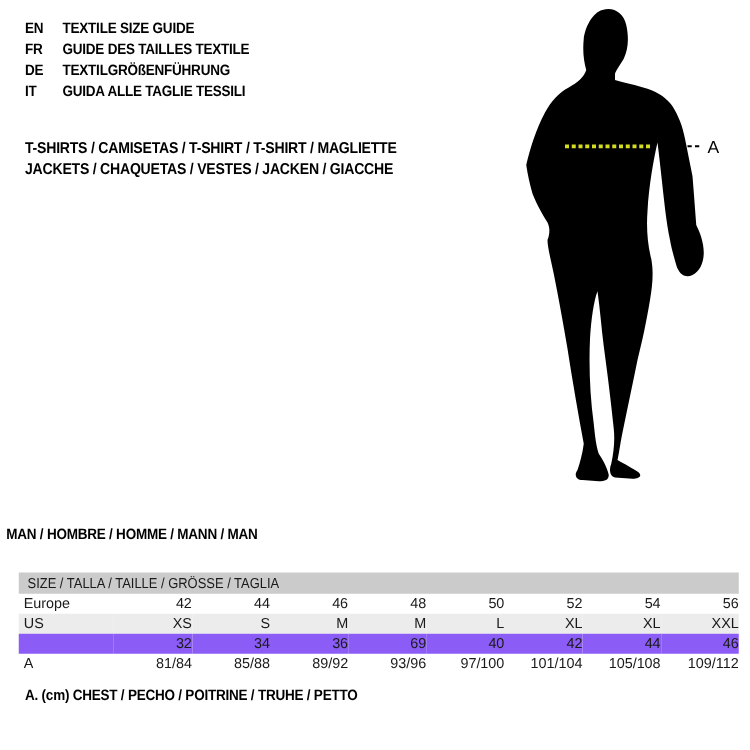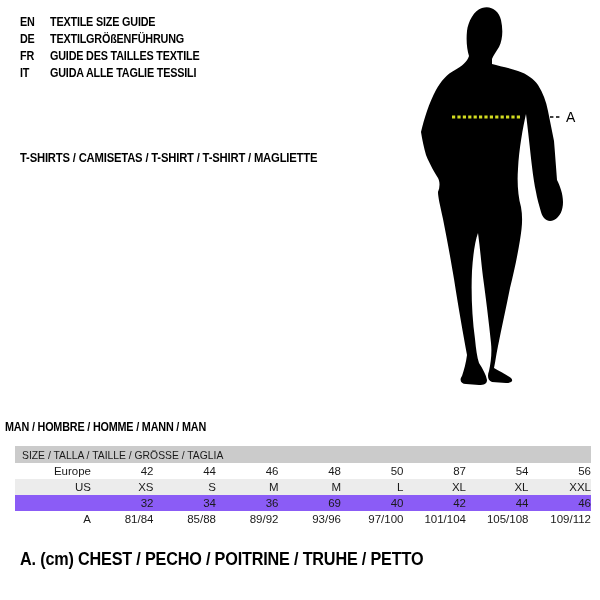--- a/index.html
+++ b/index.html
@@ -8,72 +8,73 @@
     font-family:"Liberation Sans",sans-serif;color:#000;overflow:hidden;
   }
   .cond{display:inline-block;transform:scaleX(0.9);transform-origin:0 50%;white-space:nowrap;}
 
   
   .lang-list{position:absolute;left:20px;top:14px;}
   .lang-row{display:flex;height:17px;line-height:17px;font-size:12px;font-weight:bold;letter-spacing:-0.2px;}
   .lang-code{width:30px;flex:0 0 30px;}
 
   
-  .categories{position:absolute;left:20px;top:110px;font-size:12.5px;font-weight:bold;line-height:17px;letter-spacing:-0.2px;margin-top:40px;}
+  .categories{position:absolute;left:20px;top:110px;font-size:12.5px;font-weight:bold;line-height:17px;letter-spacing:-0.2px;}
 
   
   .figure-svg{position:absolute;left:380px;top:0;width:220px;height:400px;}
   .marker-text{font-family:"Liberation Sans",sans-serif;font-size:14px;fill:#000;}
 
   
   .section-title{position:absolute;left:5px;top:420px;font-size:12px;font-weight:bold;letter-spacing:-0.2px;}
 
   
   .size-table{
-    position:absolute;left:15px;top:446px;width:576px;
+    position:absolute;left:15px;top:458px;width:576px;
     border-collapse:collapse;table-layout:fixed;font-size:11.5px;color:#1a1a1a;
   }
   .size-table col.c-lbl{width:76px;}
   .size-table th{
     height:17px;text-align:left;font-weight:normal;padding:0 0 0 7px;
     background:#cbcbcb;font-size:11.5px;
   }
   .size-table td{height:16px;padding:0;text-align:right;line-height:16px;}
-  .size-table td.lbl{text-align:right;padding-left:4px;}
+  .size-table td.lbl{text-align:left;padding-left:4px;}
   .size-table tr.band{background:#ececec;}
 
   
-  .footnote{position:absolute;left:20px;top:549px;font-size:18px;font-weight:bold;letter-spacing:-0.2px;}
+  .footnote{position:absolute;left:20px;top:549px;font-size:12px;font-weight:bold;letter-spacing:-0.2px;}
 </style>
 </head>
 <body>
 
 <div class="page">
 
   <div class="lang-list">
     <div class="lang-row">
       <span class="lang-code cond">EN</span>
       <span class="lang-label cond">TEXTILE SIZE GUIDE</span>
     </div>
     <div class="lang-row">
+      <span class="lang-code cond">FR</span>
+      <span class="lang-label cond">GUIDE DES TAILLES TEXTILE</span>
+    </div>
+    <div class="lang-row">
       <span class="lang-code cond">DE</span>
       <span class="lang-label cond">TEXTILGRÖßENFÜHRUNG</span>
     </div>
     <div class="lang-row">
-      <span class="lang-code cond">FR</span>
-      <span class="lang-label cond">GUIDE DES TAILLES TEXTILE</span>
-    </div>
-    <div class="lang-row">
       <span class="lang-code cond">IT</span>
       <span class="lang-label cond">GUIDA ALLE TAGLIE TESSILI</span>
     </div>
   </div>
 
   <div class="categories">
     <div><span class="cond">T-SHIRTS / CAMISETAS / T-SHIRT / T-SHIRT / MAGLIETTE</span></div>
+    <div><span class="cond">JACKETS / CHAQUETAS / VESTES / JACKEN / GIACCHE</span></div>
   </div>
 
   <svg class="figure-svg" viewBox="0 0 220 400" xmlns="http://www.w3.org/2000/svg">
     <path d="M102,8
              C110,5 119,10 121,20
              C123,29 123,39 119,47
              C116,52 113,56 112,59
              L112,64
              C119,66 129,68 138,71
              C147,74 154,79 158,85
@@ -147,21 +148,21 @@
       </tr>
     </thead>
     <tbody>
       <tr>
         <td class="lbl">Europe</td>
         <td>42</td>
         <td>44</td>
         <td>46</td>
         <td>48</td>
         <td>50</td>
-        <td>87</td>
+        <td>52</td>
         <td>54</td>
         <td>56</td>
       </tr>
       <tr class="band" style="background-color: rgb(236, 236, 236);">
         <td class="lbl">US</td>
         <td>XS</td>
         <td>S</td>
         <td>M</td>
         <td>M</td>
         <td>L</td>

